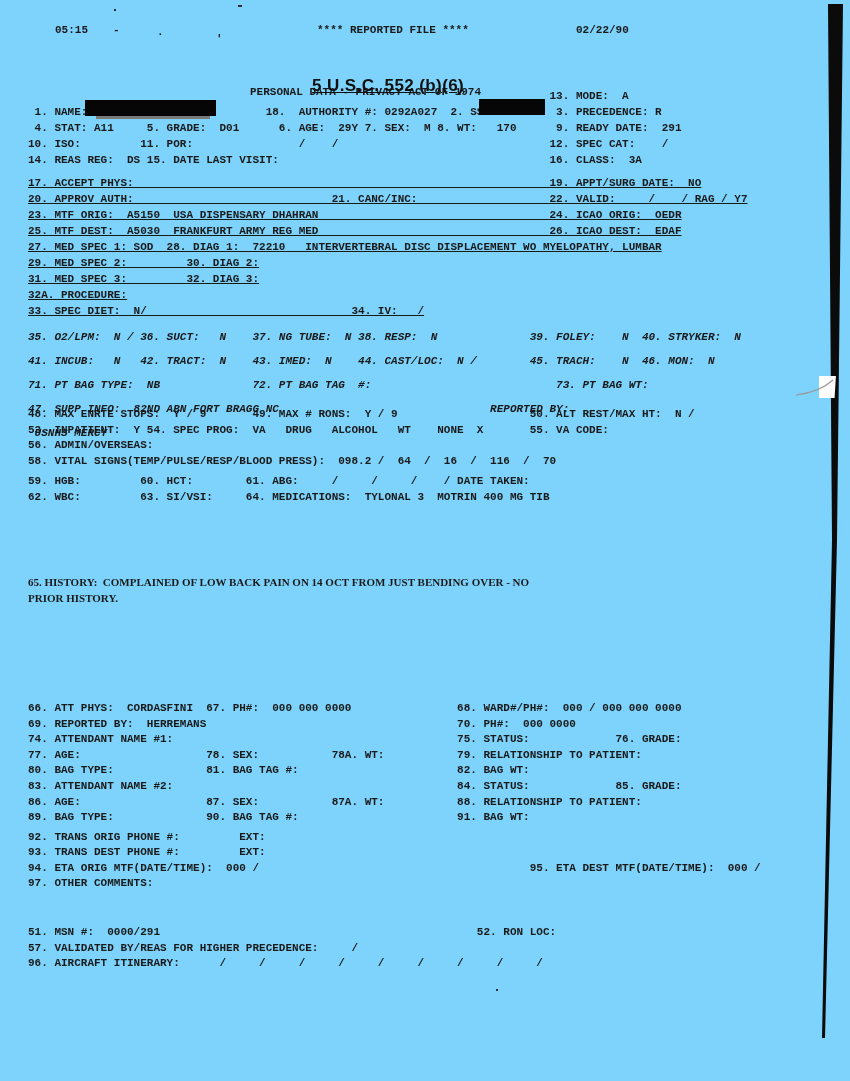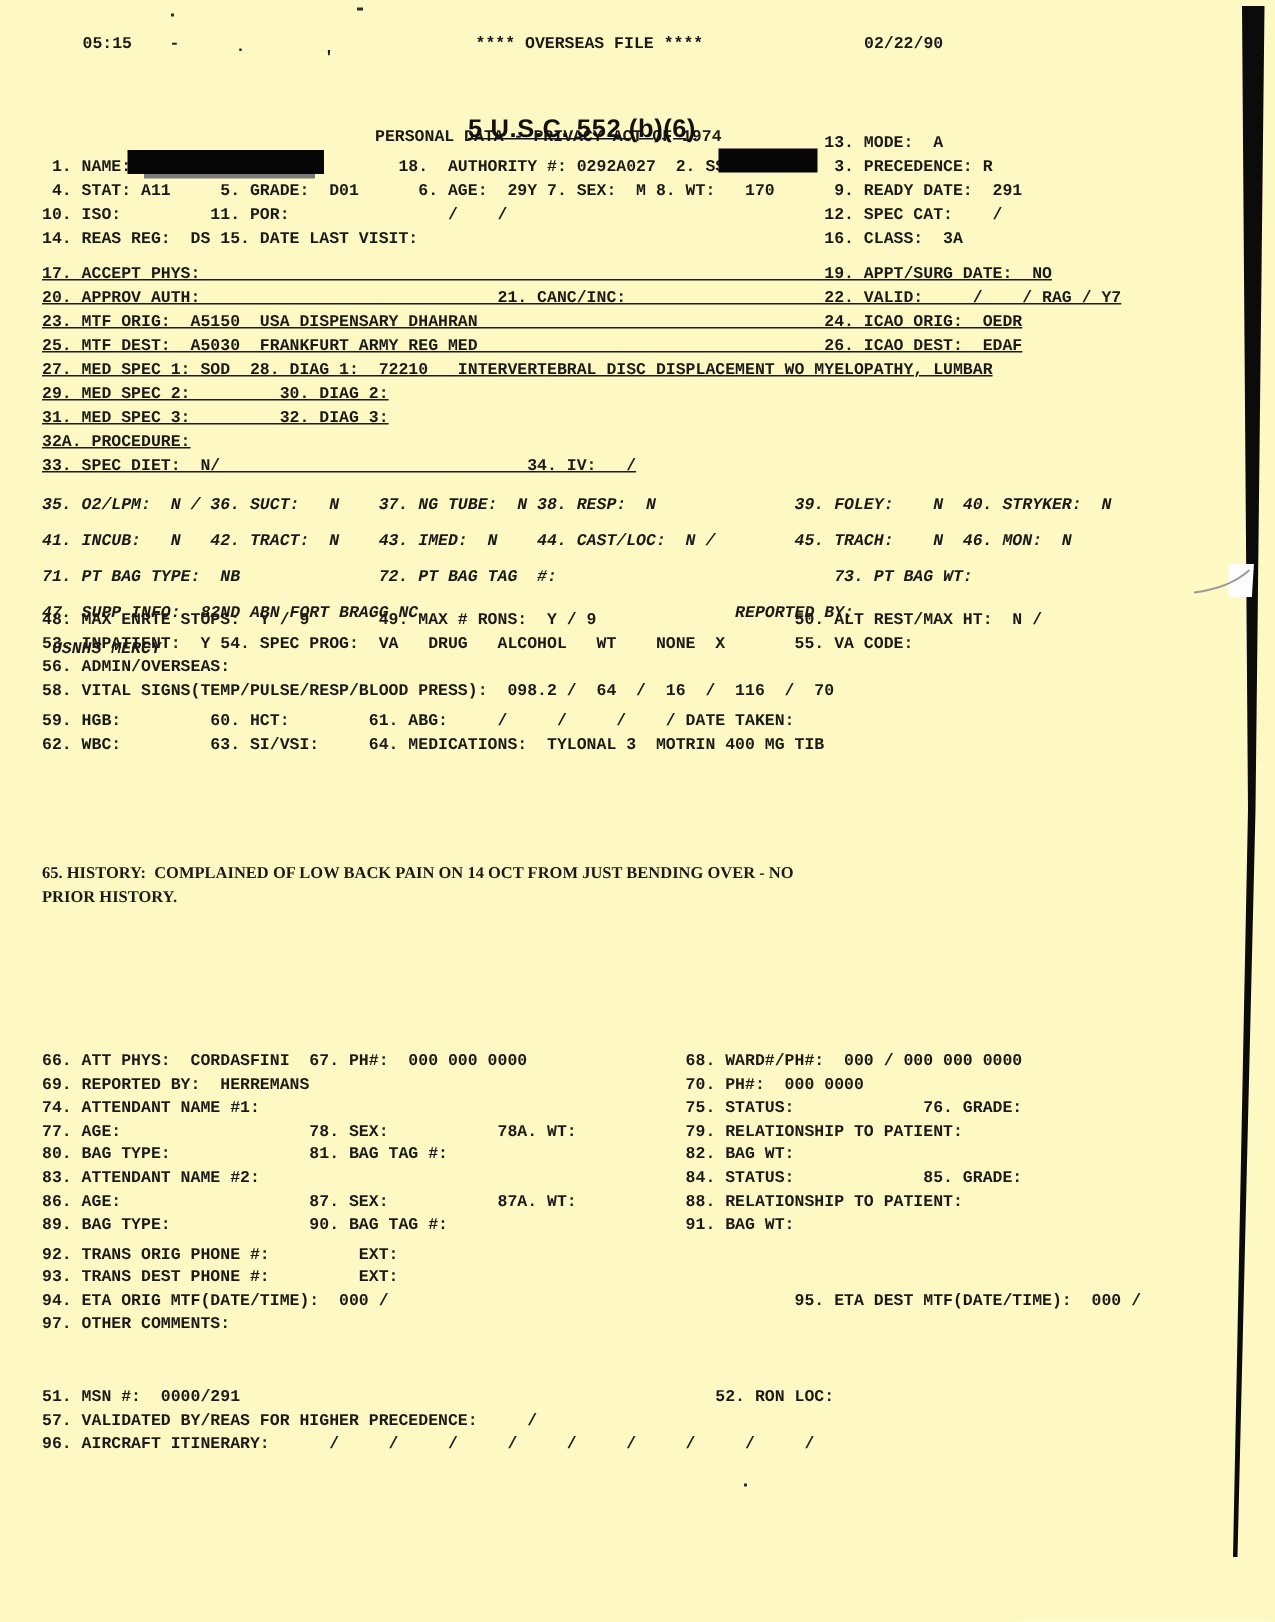--- a/index.html
+++ b/index.html
@@ -1,18 +1,18 @@
 <!DOCTYPE html>
 <html><head>
 <meta charset="utf-8">
 <style>
   html,body{margin:0;padding:0;background:#ffffff;}
   body{width:850px;height:1081px;position:relative;overflow:hidden;
        font-family:"Liberation Mono","DejaVu Sans Mono",monospace;}
-  .page{position:absolute;inset:0;background:#fef9c3;color:#1a1a1a;}
+  .page{position:absolute;inset:0;background:#7dd3fc;color:#1a1a1a;}
   .mono{position:absolute;font:bold 11px/13px "Liberation Mono","DejaVu Sans Mono",monospace;
         color:#1a1a1a;white-space:pre;}
   .line-block{position:absolute;left:28px;margin:0;
         font:bold 11px "Liberation Mono","DejaVu Sans Mono",monospace;
         line-height:15.7px;color:#1a1a1a;white-space:pre;}
   .stamp{position:absolute;left:312px;top:76px;
         font:bold 17px "Liberation Sans","DejaVu Sans",sans-serif;
         letter-spacing:.4px;color:#111;text-decoration:underline;}
   
   .hdr-time{left:55px;top:24px;}
@@ -35,21 +35,21 @@
   .edge-svg{position:absolute;left:0;top:0;pointer-events:none;}
 </style>
 </head>
 <body>
 
 <div class="page">
 
   <span class="mono hdr-time">05:15</span>
   <span class="mono hdr-dash">-</span>
   <span class="mono hdr-dot">.</span>
-  <span class="mono hdr-title">**** OVERSEAS FILE ****</span>
+  <span class="mono hdr-title">**** REPORTED FILE ****</span>
   <span class="mono hdr-date">02/22/90</span>
   <span class="mono hdr-apos">'</span>
   <span class="mono hdr-subtitle">PERSONAL DATA - PRIVACY ACT OF 1974</span>
   <span class="stamp">5 U.S.C. 552 (b)(6)</span>
 
   <div id="text-layer">
       <pre class="line-block" style="top: 88px; line-height: 16px;">                                                                               13. MODE:  A
  1. NAME:                           18.  AUTHORITY #: 0292A027  2. SSAN:        3. PRECEDENCE: R
  4. STAT: A11     5. GRADE:  D01      6. AGE:  29Y 7. SEX:  M 8. WT:   170      9. READY DATE:  291
 10. ISO:         11. POR:                /    /                                12. SPEC CAT:    /

